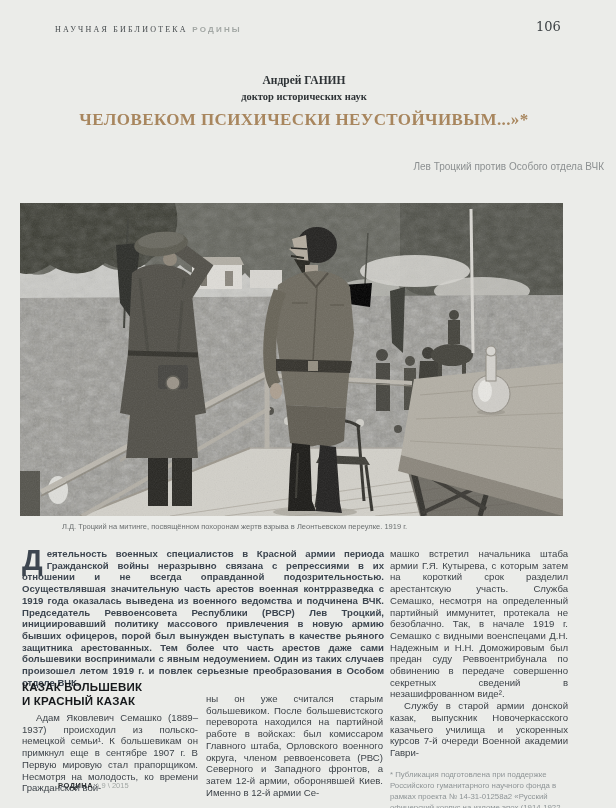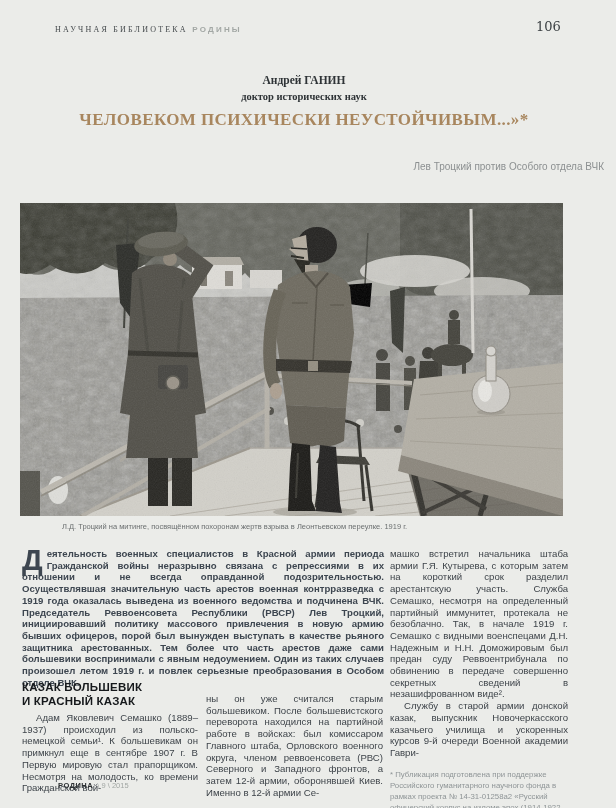--- a/index.html
+++ b/index.html
@@ -254,21 +254,21 @@
     </div>
     <div class="bodytext indent">Адам Яковлевич Семашко (1889–1937) происходил из польско-немецкой семьи¹. К большевикам он примкнул еще в сентябре 1907 г. В Первую мировую стал прапорщиком. Несмотря на молодость, ко времени Гражданской вой-</div>
   </div>
 
   <div class="colB">
     <div class="bodytext">ны он уже считался старым большевиком. После большевистского переворота находился на партийной работе в войсках: был комиссаром Главного штаба, Орловского военного округа, членом реввоенсовета (РВС) Северного и Западного фронтов, а затем 12-й армии, оборонявшей Киев. Именно в 12-й армии Се-</div>
   </div>
 
   <div class="colC">
     <div class="bodytext">машко встретил начальника штаба армии Г.Я. Кутырева, с которым затем на короткий срок разделил арестантскую участь. Служба Семашко, несмотря на определенный партийный иммунитет, протекала не безоблачно. Так, в начале 1919 г. Семашко с видными военспецами Д.Н. Надежным и Н.Н. Доможировым был предан суду Реввоентрибунала по обвинению в передаче совершенно секретных сведений в незашифрованном виде².</div>
-    <div class="bodytext indent">Службу в старой армии донской казак, выпускник Новочеркасского казачьего училища и ускоренных курсов 9-й очереди Военной академии Гаври-</div>
+    <div class="bodytext indent">Службу в старой армии донской казак, выпускник Новочеркасского казачьего училища и ускоренных курсов 7-й очереди Военной академии Гаври-</div>
     <div class="footnote">* Публикация подготовлена при поддержке Российского гуманитарного научного фонда в рамках проекта № 14-31-01258а2 «Русский офицерский корпус на изломе эпох (1914-1922 гг.)»</div>
   </div>
 
   <div class="footer">
     <span class="mag">РОДИНА</span>
     <span class="iss">\ 9 \ 2015</span>
   </div>
 
 </div>
 

